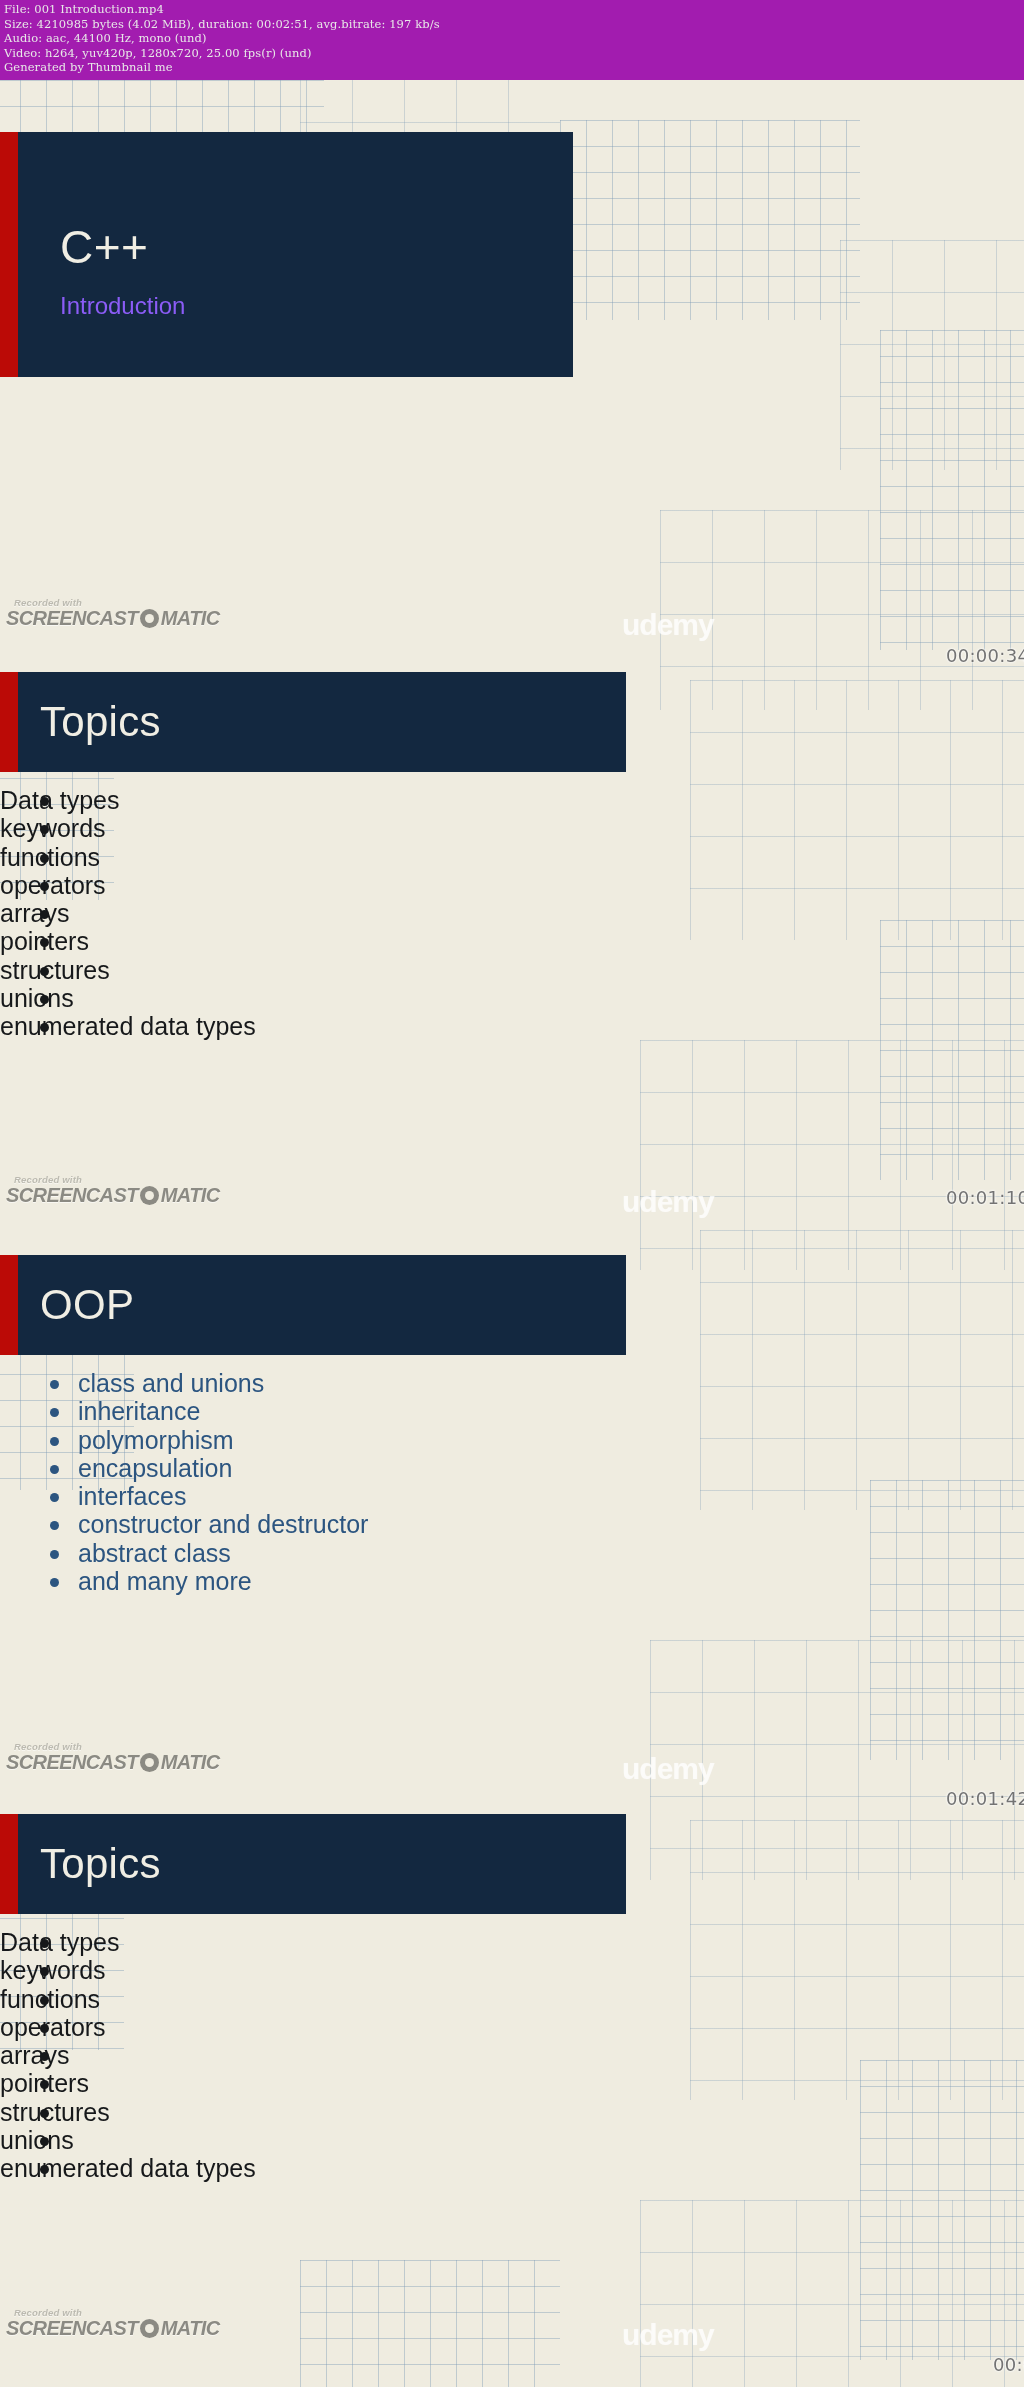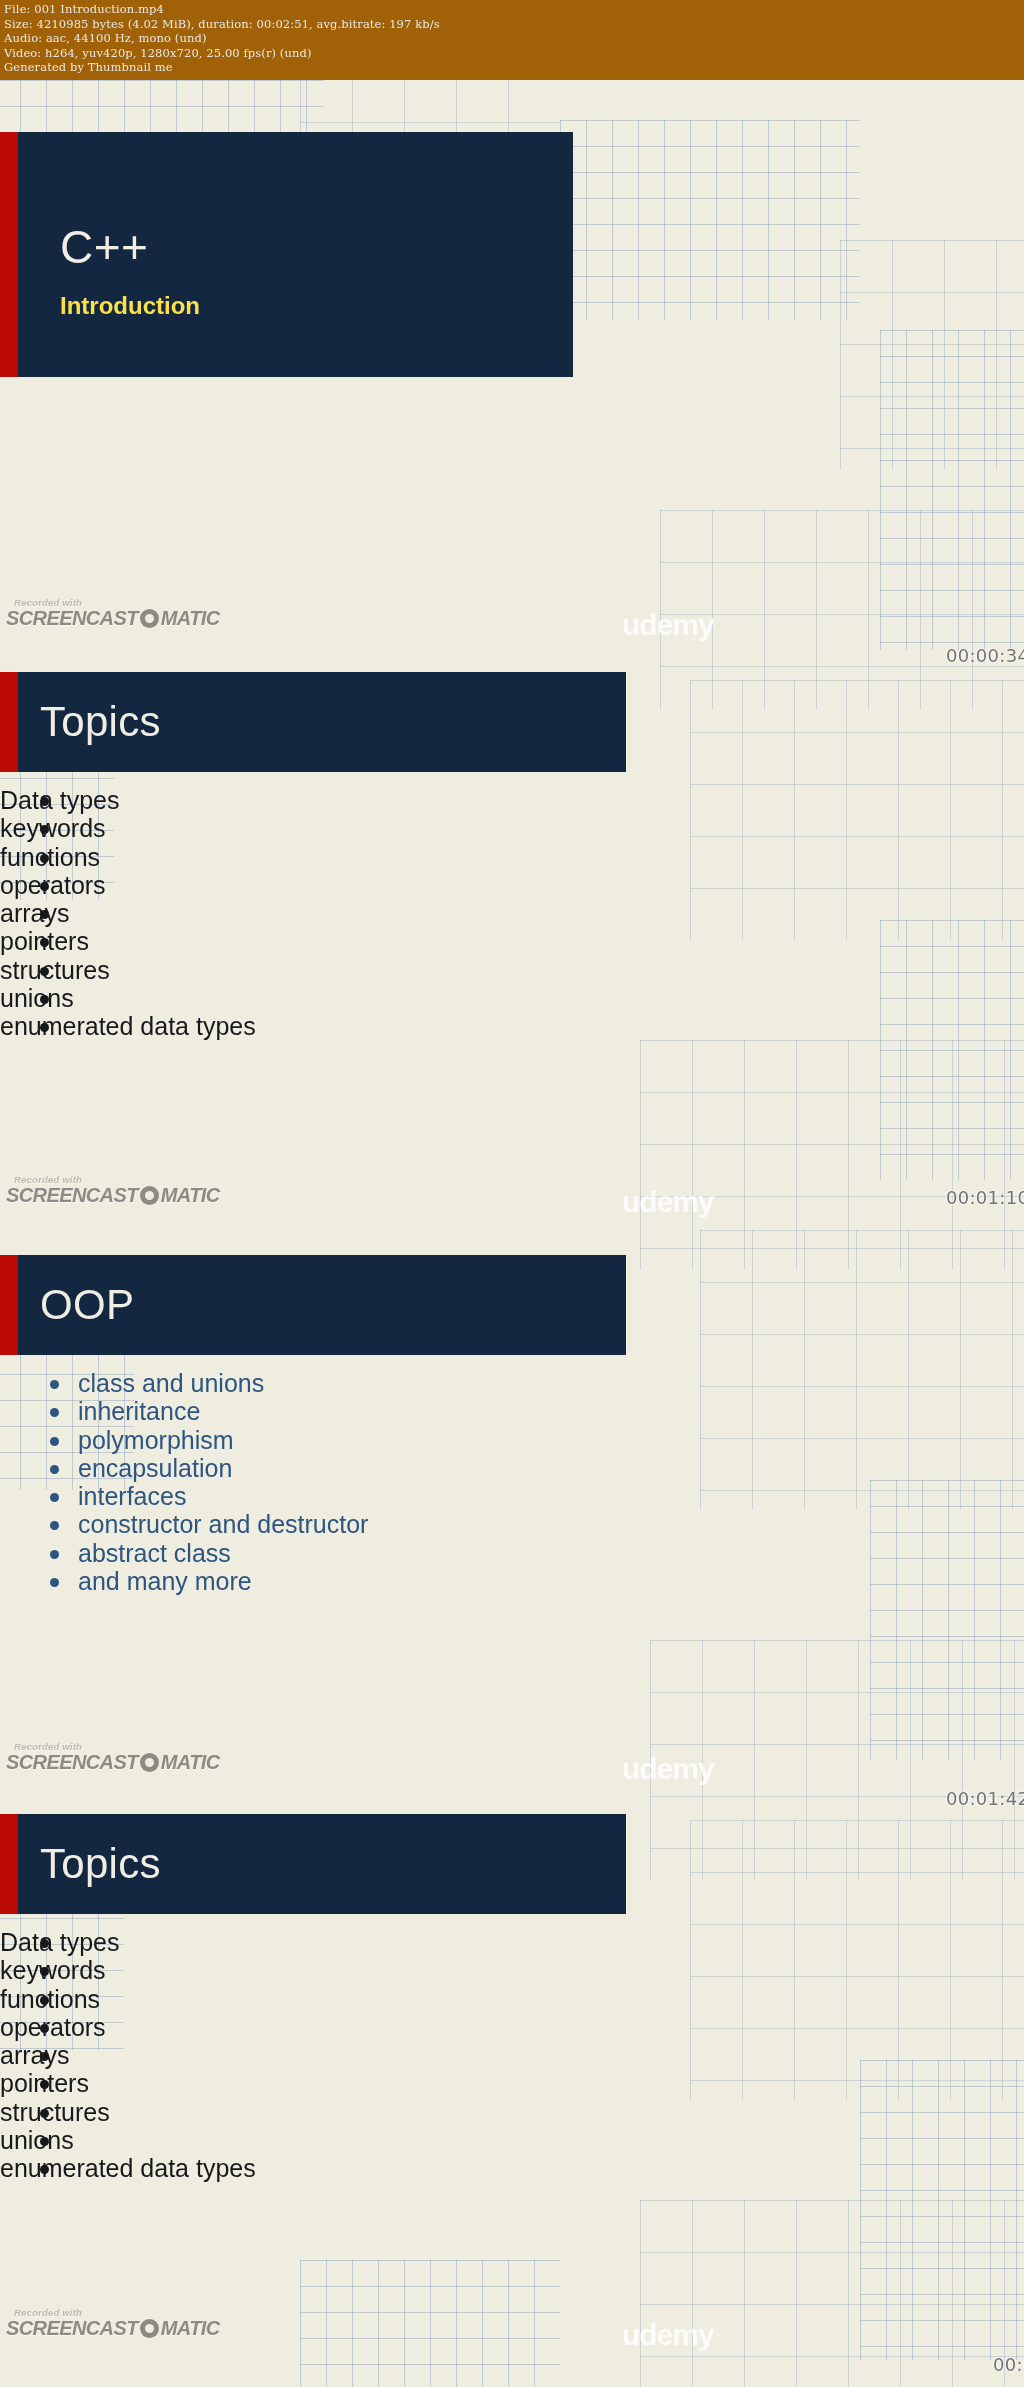--- a/index.html
+++ b/index.html
@@ -14,21 +14,21 @@
     height:2387px;
     overflow:hidden;
     background:#efece0;
   }
 
   
   .info-header {
     position:absolute;
     left:0; top:0;
     width:1024px; height:80px;
-    background:#a16207;
+    background:#a21caf;
     color:#e8e8e8;
     padding:2px 4px 0 4px;
     font-family:"DejaVu Serif", serif;
     font-size:11.5px;
     line-height:14.6px;
     letter-spacing:.1px;
     white-space:nowrap;
   }
   .info-header .line { display:block; }
 
@@ -85,23 +85,23 @@
     position:absolute;
     left:60px; top:88px;
     color:#f0eee4;
     font-size:46px;
     font-weight:400;
     letter-spacing:.5px;
   }
   .title-slide .t-sub {
     position:absolute;
     left:60px; top:160px;
-    color:#fde047;
+    color:#8b5cf6;
     font-size:24px;
-    font-weight:700;
+    font-weight:400;
   }
 
   
   .hband { height:100px; width:626px; }
   .hband .htitle {
     position:absolute;
     left:40px; top:50%;
     transform:translateY(-50%);
     color:#f0eee4;
     font-size:42px;

